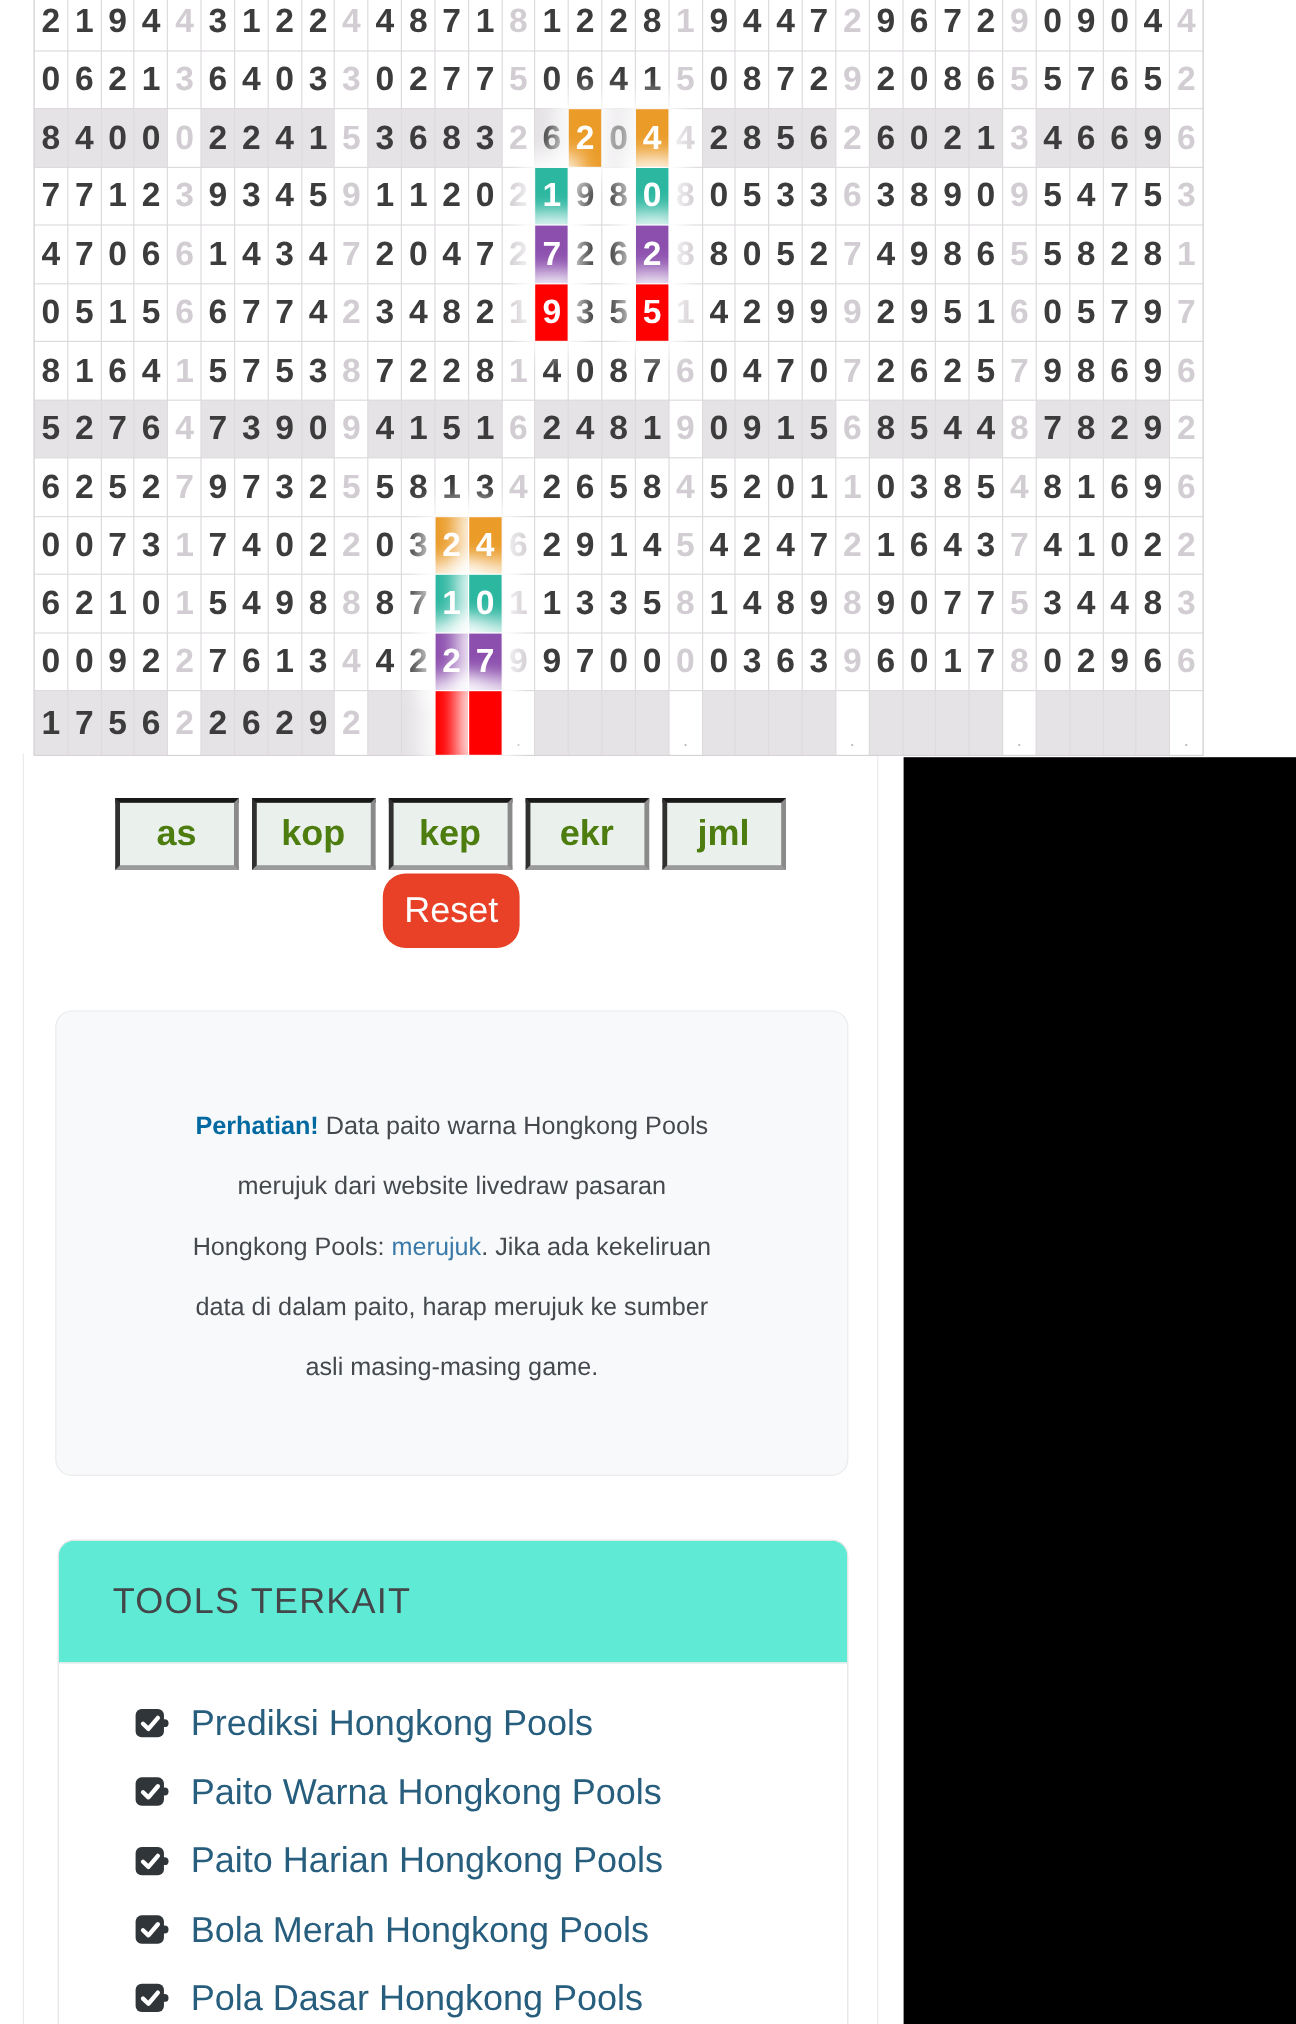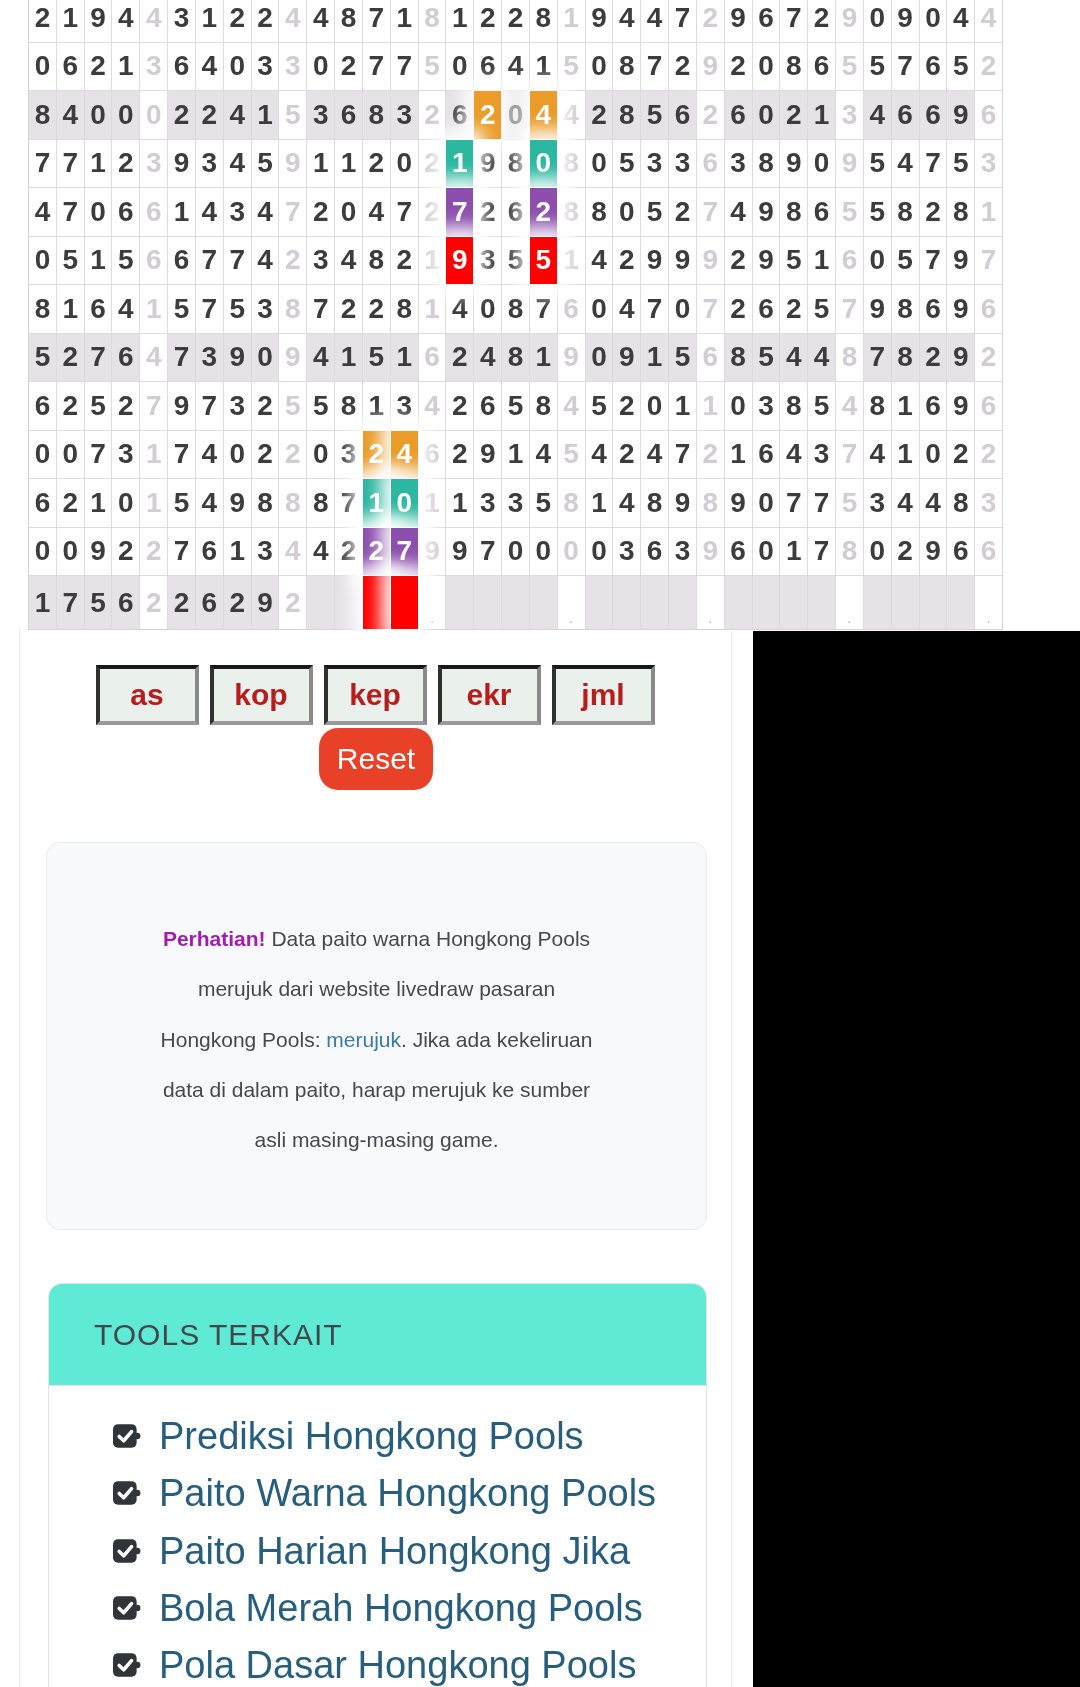--- a/index.html
+++ b/index.html
@@ -32,57 +32,57 @@
   .cell.hl-purple{background:#8c4fae;}
   .cell.hl-red{background:#ff0000;}
 
   
   #filter-row{
     position:absolute;left:19px;top:665px;width:712px;
     display:flex;justify-content:center;gap:11px;
   }
   .filter-btn{
     width:103px;height:60px;box-sizing:border-box;
-    background:#eaf0ec;color:#b91c1c;font-family:"Liberation Sans",sans-serif;
+    background:#eaf0ec;color:#4d7c0f;font-family:"Liberation Sans",sans-serif;
     font-size:30px;font-weight:bold;text-align:center;padding:0;cursor:pointer;
     border-style:solid;border-width:4px;
     border-top-color:#181818;border-left-color:#303030;
     border-right-color:#8a8a8a;border-bottom-color:#9a9a9a;
   }
   #reset-btn{
     position:absolute;left:319px;top:728px;width:114px;height:62px;
     background:#e84128;color:#ffffff;border:none;border-radius:19px;
     font-family:"Liberation Sans",sans-serif;font-size:30px;cursor:pointer;
   }
 
   
   #notice-card{
     position:absolute;left:46px;top:842px;width:661px;height:388px;box-sizing:border-box;
     background:#f8f9fa;border:1px solid #e9ebed;border-radius:14px;
     padding-top:71px;text-align:center;
   }
   #notice-card .nline{
     font-size:21px;color:#45494d;line-height:50.3px;white-space:nowrap;
   }
-  #notice-card .nline b{color:#a21caf;margin-top:13px;}
+  #notice-card .nline b{color:#0369a1;margin-top:13px;}
   #notice-card a{color:#3a79a8;text-decoration:none;cursor:pointer;}
 
   
   #tools-card{
     position:absolute;left:48px;top:1283px;width:659px;height:480px;box-sizing:border-box;
     background:#ffffff;border:1px solid #e3e3e3;border-radius:14px;overflow:hidden;
   }
   #tools-header{
     height:102px;box-sizing:border-box;background:#5eead4;border-bottom:1px solid #e7e7e7;
     display:flex;align-items:center;padding-left:45px;
     font-size:30px;color:#43474a;letter-spacing:1px;
   }
   #tools-list{padding:22px 0 0 64px;}
   .tool-item{height:57.3px;display:flex;align-items:center;gap:19px;}
-  .tool-item a{font-size:38px;color:#275e7e;text-decoration:none;cursor:pointer;}
+  .tool-item a{font-size:30px;color:#275e7e;text-decoration:none;cursor:pointer;}
   .check-icon{width:27px;height:27px;flex:0 0 27px;overflow:visible;}
 
   
   #ad-panel{position:absolute;left:753px;top:631px;width:327px;height:1056px;background:#000000;}
 </style>
 </head>
 <body>
 
 <div id="edge-left" class="col-edge"></div>
 <div id="edge-right" class="col-edge"></div>
@@ -581,21 +581,21 @@
           <path d="M5.5 12 L9.5 15.8 L16.5 7.6" fill="none" stroke="#ffffff" stroke-width="3.2" stroke-linecap="round" stroke-linejoin="round"></path>
         </svg>
         <a>Paito Warna Hongkong Pools</a>
       </div>
       <div class="tool-item">
         <svg class="check-icon" viewBox="0 0 24 24">
           <rect x="0" y="1" width="21" height="21" rx="4.5" fill="#303539"></rect>
           <circle cx="21.5" cy="11.5" r="2.9" fill="#303539"></circle>
           <path d="M5.5 12 L9.5 15.8 L16.5 7.6" fill="none" stroke="#ffffff" stroke-width="3.2" stroke-linecap="round" stroke-linejoin="round"></path>
         </svg>
-        <a>Paito Harian Hongkong Jika</a>
+        <a>Paito Harian Hongkong Pools</a>
       </div>
       <div class="tool-item">
         <svg class="check-icon" viewBox="0 0 24 24">
           <rect x="0" y="1" width="21" height="21" rx="4.5" fill="#303539"></rect>
           <circle cx="21.5" cy="11.5" r="2.9" fill="#303539"></circle>
           <path d="M5.5 12 L9.5 15.8 L16.5 7.6" fill="none" stroke="#ffffff" stroke-width="3.2" stroke-linecap="round" stroke-linejoin="round"></path>
         </svg>
         <a>Bola Merah Hongkong Pools</a>
       </div>
       <div class="tool-item">

